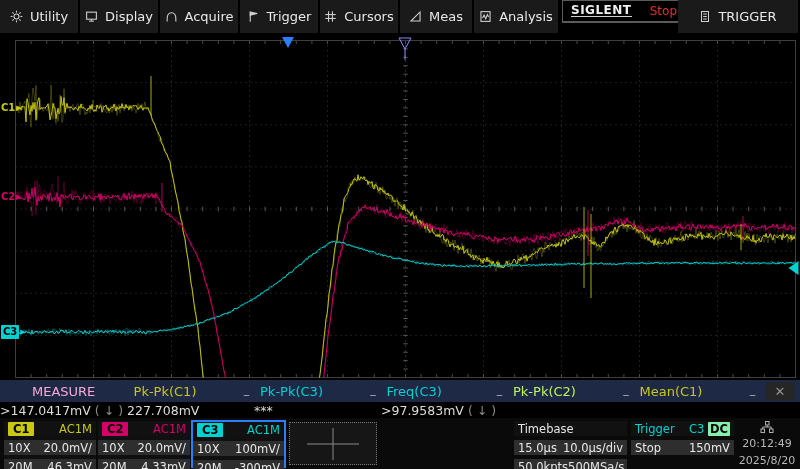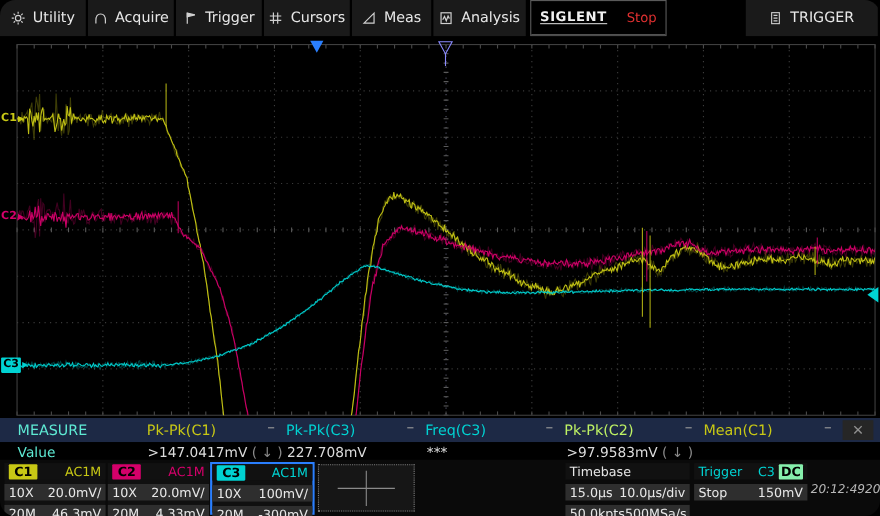--- a/index.html
+++ b/index.html
@@ -1,63 +1,63 @@
 <!DOCTYPE html>
 <html><head>
 <meta charset="utf-8">
 <style>
   html,body{margin:0;padding:0;background:#000;}
   *{box-sizing:border-box;}
   .screen{position:relative;width:800px;height:469px;background:#000;overflow:hidden;
-    font-family:"DejaVu Sans",sans-serif;color:#e6e6e6;border-radius:14px;}
+    font-family:"DejaVu Sans",sans-serif;color:#e6e6e6;}
   
   .menubar{position:absolute;top:0;left:0;width:800px;height:33px;background:#000;display:flex;}
   .mbtn{height:33px;background:#1a1a1a;display:flex;align-items:center;justify-content:center;
     gap:7px;margin-right:2px;font-size:13px;color:#e8e8e8;cursor:default;}
   .micon{display:flex;align-items:center;}
   .micon svg{stroke:#d0d0d0;fill:none;stroke-width:1;}
-  .logobox{width:124px;height:33px;border:1px solid #5a5a5a;display:flex;flex-direction:column;margin-left:2px;}
+  .logobox{width:124px;height:23px;border:1px solid #5a5a5a;display:flex;flex-direction:column;margin-left:2px;}
   .logorow{flex:1;display:flex;align-items:center;justify-content:space-between;padding:0 8px;border-bottom:1px solid #5a5a5a;}
   .logotxt{font-weight:bold;font-size:12px;letter-spacing:.5px;color:#f0f0f0;border-bottom:1px solid #cfcfcf;line-height:11px;}
   .stoptxt{font-size:12px;}
   .freqrow{flex:1;display:flex;align-items:center;justify-content:center;font-size:12px;}
   .trigbtn{position:absolute;right:0;top:0;width:120px;}
   
   .scope{position:absolute;top:33px;left:0;width:800px;height:347px;background:#000;}
   .chlabel{position:absolute;left:1px;font-size:10px;font-weight:bold;line-height:14px;display:flex;align-items:center;}
   .chlabel .marr{font-size:7px;margin-left:1px;}
   .chlabel.sel .chipid{color:#000;padding:0 2px;border-radius:1px;}
   
   .measurebar{position:absolute;top:380px;left:0;width:800px;height:38px;}
   .mhead{height:22px;background:#1d2945;display:flex;align-items:center;font-size:13px;}
   .mvals{height:16px;background:#000;display:flex;align-items:center;font-size:12.5px;color:#dcdcdc;}
-  .mc0{width:134px;padding-left:16px;color:#5eead4;}
-  .mcol{width:127px;display:flex;align-items:flex-start;justify-content:space-between;padding-right:10px;}
+  .mc0{width:134px;padding-left:32px;color:#f9a8d4;}
+  .mcol{width:127px;display:flex;align-items:flex-end;justify-content:space-between;padding-right:10px;}
   .mcol .mlabel{font-weight:normal;}
   .mminus{color:#9a9a9a;font-size:14px;line-height:10px;cursor:default;}
   .mclose{flex:1;display:flex;justify-content:flex-end;padding-right:6px;}
   .xbtn{width:28px;height:18px;background:#262626;color:#909090;display:flex;align-items:center;
     justify-content:center;font-size:13px;cursor:default;}
   .dim{color:#8a8a8a;}
   .mval{width:127px;padding-right:10px;white-space:nowrap;overflow:hidden;}
   
   .chbar{position:absolute;top:418px;left:0;width:800px;height:51px;background:#0a0a0a;font-size:11.5px;}
   .chbox{position:absolute;top:3px;width:92px;height:46px;background:#101010;}
   .chbox.sel{border:2px solid #2a7fff;width:95px;height:48px;top:2px;}
   .chrow{height:15px;display:flex;align-items:center;justify-content:space-between;
     padding:0 4px;background:#2e2e2e;margin-top:4px;color:#e8e8e8;}
   .chrow.chhead{background:#111;margin-top:0;}
   .chchip{color:#000;font-weight:bold;padding:0 5px;border-radius:1px;}
   .plusbox{position:absolute;top:4px;left:289px;width:88px;height:43px;border:1px dotted #787878;
     display:flex;align-items:center;justify-content:center;background:#161616;}
   .tbbox{position:absolute;top:3px;left:514px;width:113px;height:46px;}
   .trbox{position:absolute;top:3px;left:631px;width:103px;height:46px;}
   .hdrrow{height:15px;display:flex;align-items:center;justify-content:space-between;padding:0 4px;background:#111;}
-  .clock{position:absolute;top:2px;left:737px;width:60px;height:48px;display:flex;flex-direction:row;
-    align-items:center;justify-content:space-between;color:#b8b8b8;font-size:11px;padding:1px 0;font-style:italic;}
+  .clock{position:absolute;top:2px;left:737px;width:60px;height:48px;display:flex;flex-direction:column;
+    align-items:center;justify-content:space-between;color:#b8b8b8;font-size:11px;padding:1px 0;}
   .dcchip{color:#000;font-weight:bold;padding:0 2px;border-radius:1px;}
 </style>
 </head>
 <body>
 
 <div class="screen">
 
   <div class="menubar">
     <div class="mbtn" style="width:78px">
       <span class="micon">
@@ -69,20 +69,30 @@
         <line x1="0.6" y1="6" x2="2.4" y2="6"></line>
               <line x1="9.6" y1="6" x2="11.4" y2="6"></line>
         <line x1="2.2" y1="2.2" x2="3.4" y2="3.4"></line>
               <line x1="8.6" y1="8.6" x2="9.8" y2="9.8"></line>
         <line x1="2.2" y1="9.8" x2="3.4" y2="8.6"></line>
               <line x1="8.6" y1="3.4" x2="9.8" y2="2.2"></line>
             </g>
           </svg>
       </span>
       <span>Utility</span>
+    </div>
+    <div class="mbtn" style="width:78px">
+      <span class="micon">
+        <svg width="13" height="13" viewBox="0 0 12 12">
+            <rect x="1.5" y="2" width="9" height="6.5"></rect>
+        <line x1="6" y1="8.5" x2="6" y2="10"></line>
+            <line x1="3.8" y1="10.3" x2="8.2" y2="10.3"></line>
+          </svg>
+      </span>
+      <span>Display</span>
     </div>
     <div class="mbtn" style="width:78px">
       <span class="micon">
         <svg width="13" height="13" viewBox="0 0 12 12">
             <path d="M2,10.5 L2,8 Q2,2.5 6,2.5 Q10,2.5 10,8 L10,10.5"></path>
           </svg>
       </span>
       <span>Acquire</span>
     </div>
     <div class="mbtn" style="width:78px">
@@ -414,21 +424,20 @@
       </div>
       <div class="mcol">
         <span class="mlabel" style="color: rgb(200, 200, 21);">Mean(C1)</span>
         <span class="mminus">–</span>
       </div>
       <div class="mclose">
         <span class="xbtn">✕</span>
       </div>
     </div>
     <div class="mvals">
-      <div class="mc0">Value</div>
       <div class="mval"><span>&gt;147.0417mV</span><span class="dim"> ( ↓ )</span></div>
       <div class="mval"><span>227.708mV</span><span class="dim"></span></div>
       <div class="mval"><span>***</span><span class="dim"></span></div>
       <div class="mval"><span>&gt;97.9583mV</span><span class="dim"> ( ↓ )</span></div>
     </div>
   </div>
 
   <div class="chbar">
     <div class="chbox" style="left:4px">
       <div class="chrow chhead">

